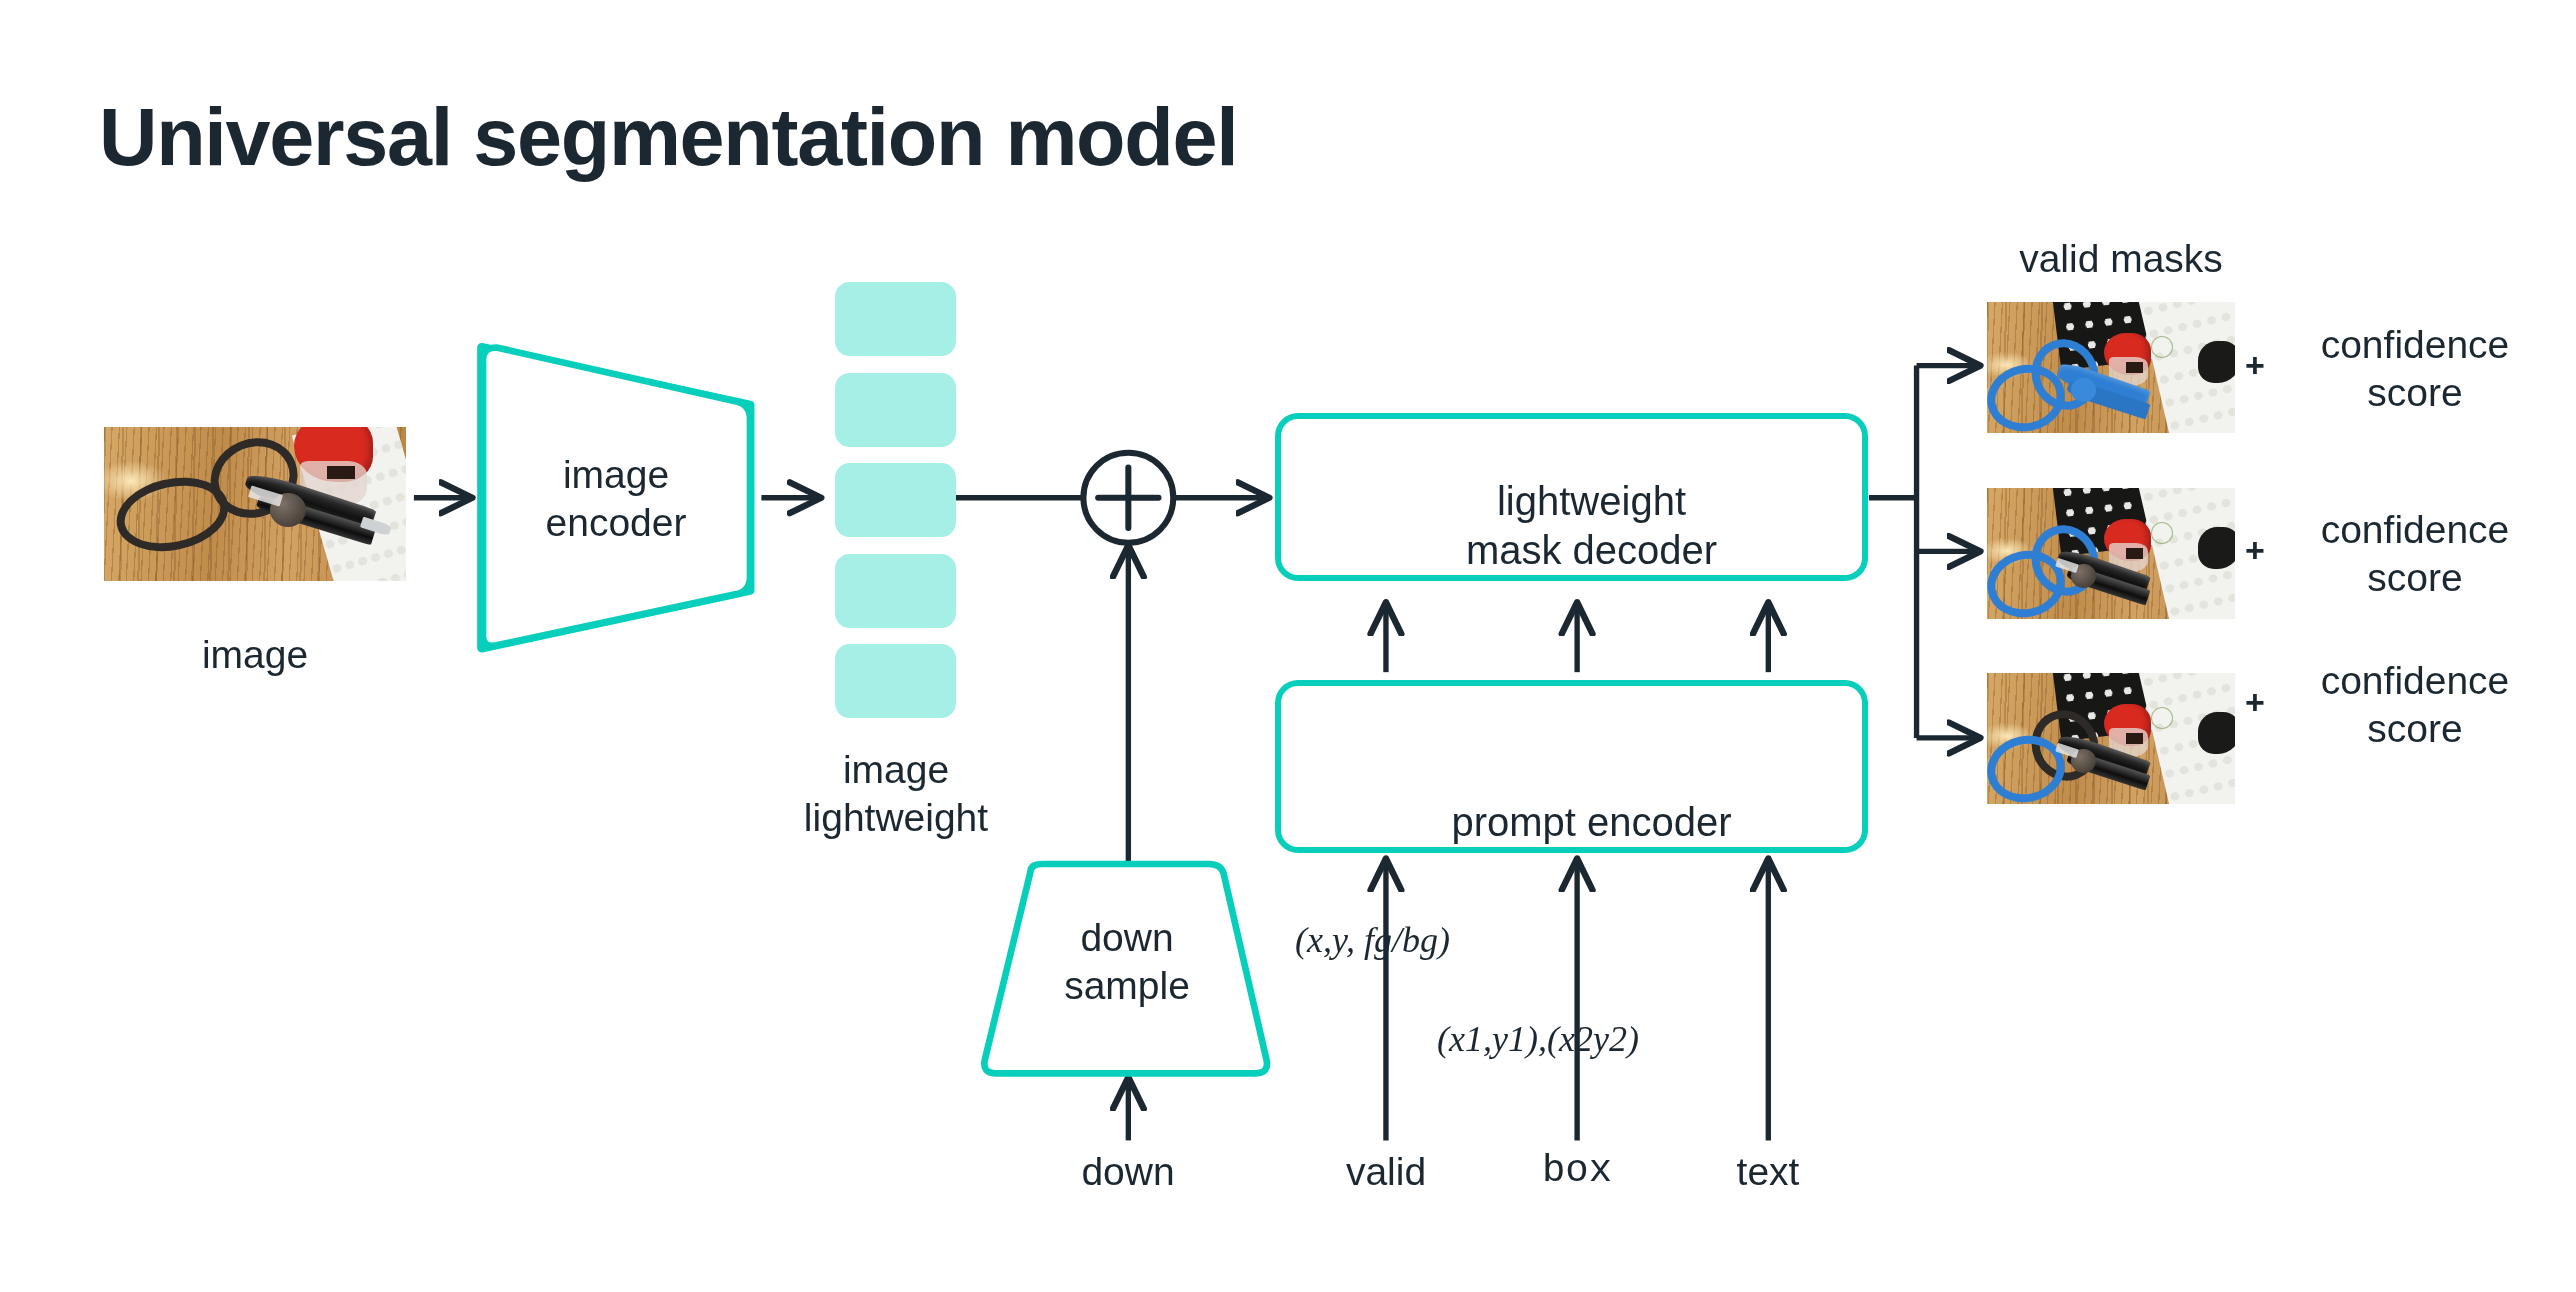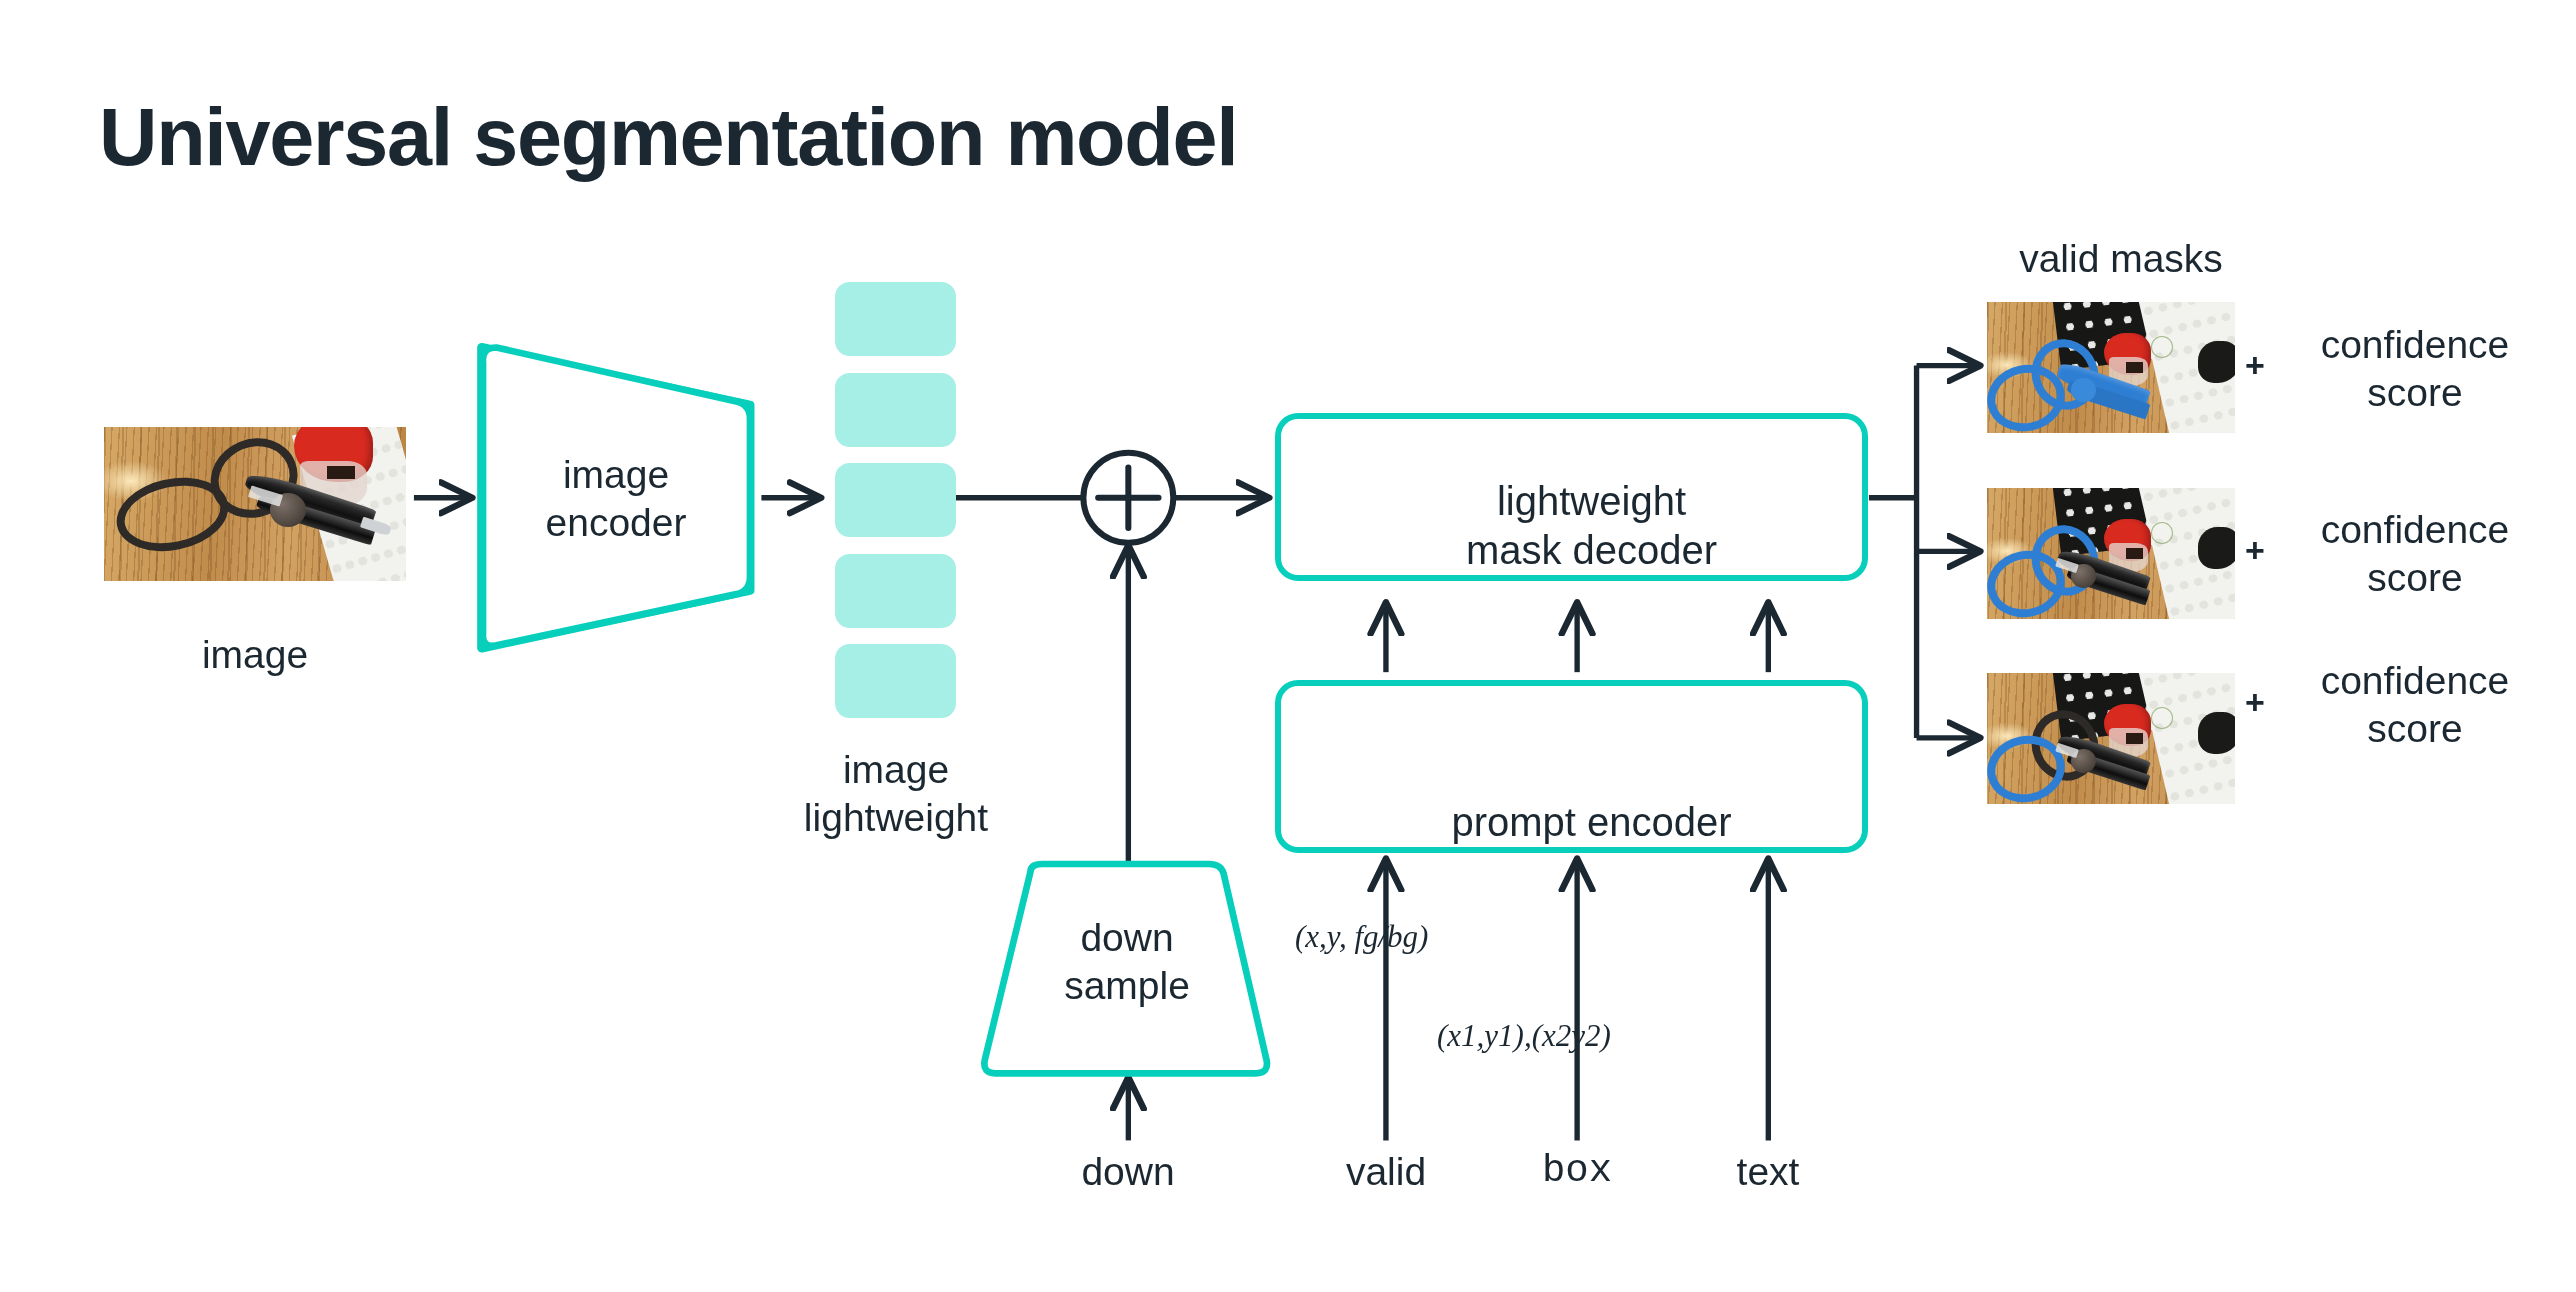--- a/index.html
+++ b/index.html
@@ -40,21 +40,21 @@
     font-size: 39px;
     color: #1c2831;
     line-height: 1.22;
     white-space: nowrap;
   }
   .lbl.ctr { text-align: center; transform: translateX(-50%); }
 
   .math {
     font-family: "Liberation Serif", serif;
     font-style: italic;
-    font-size: 31px;
+    font-size: 36px;
     color: #1c2831;
     white-space: nowrap;
   }
 
   
   #wires {
     position: absolute;
     left: 0; top: 0;
     width: 2576px;
     height: 1292px;

